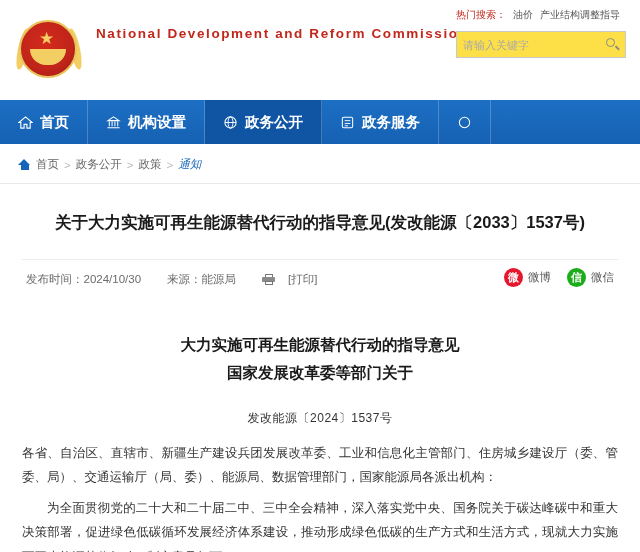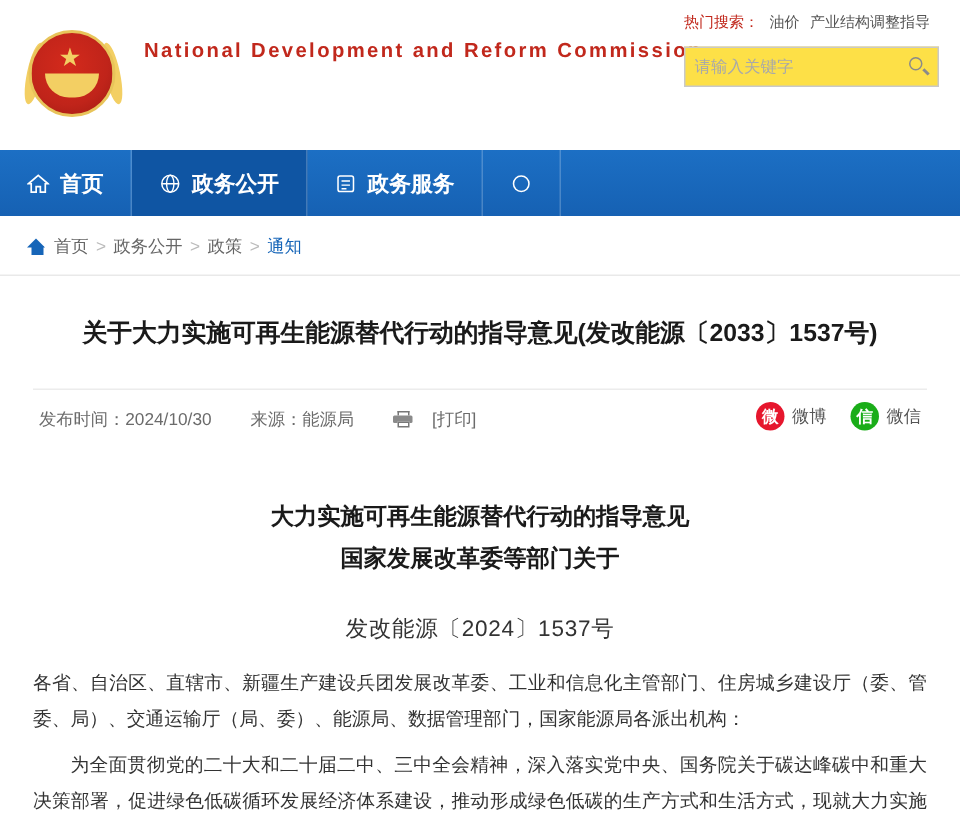--- a/index.html
+++ b/index.html
@@ -154,21 +154,21 @@
   .home-ico .roof {
     position:absolute; left:0; top:0; width:0; height:0;
     border-left: 6.5px solid transparent; border-right: 6.5px solid transparent;
     border-bottom: 6px solid #1665b8;
   }
   .home-ico .body {
     position:absolute; left:2.5px; top:5.5px; width:8px; height:6px; background:#1665b8;
   }
   .crumb-sep { color: #bbb; }
   .crumb { color: #666; cursor: pointer; }
-  .crumb.current { color: #1665b8; }
+  .crumb.current { color: #1665b8; font-style: italic; }
 
   
   .article { padding: 0 22px; }
   .doc-title {
     font-size: 16.5px;
     font-weight: bold;
     color: #1a1a1a;
     text-align: center;
     line-height: 1.5;
     padding: 26px 10px 24px 10px;
@@ -206,21 +206,21 @@
   .body-title {
     text-align: center;
     font-size: 15.5px;
     font-weight: bold;
     color: #1a1a1a;
     line-height: 1.85;
     margin-top: 32px;
   }
   .doc-number {
     text-align: center;
-    font-size: 15px;
+    font-size: 12px;
     color: #333;
     margin-top: 22px;
     letter-spacing: 0.5px;
   }
   .para {
     font-size: 12.5px;
     color: #333;
     line-height: 1.95;
     margin-top: 14px;
     text-align: justify;
@@ -262,20 +262,28 @@
 
   <div class="nav">
     <div class="nav-item">
       <span class="nav-ico">
         <svg width="15" height="15" viewBox="0 0 16 16">
             <path d="M8 2 L15 8 L13 8 L13 14 L9.5 14 L9.5 10 L6.5 10 L6.5 14 L3 14 L3 8 L1 8 Z" fill="none" stroke="#fff" stroke-width="1.2"></path>
           </svg>
       </span>
       <span>首页</span>
     </div>
+    <div class="nav-item">
+      <span class="nav-ico">
+        <svg width="15" height="15" viewBox="0 0 16 16">
+            <path d="M8 2 L14 6 L2 6 Z M3.5 7 L3.5 12 M6.5 7 L6.5 12 M9.5 7 L9.5 12 M12.5 7 L12.5 12 M1.5 13.5 L14.5 13.5" stroke="#fff" stroke-width="1.1" fill="none"></path>
+          </svg>
+      </span>
+      <span>机构设置</span>
+    </div>
     <div class="nav-item active">
       <span class="nav-ico">
         <svg width="15" height="15" viewBox="0 0 16 16">
             <circle cx="8" cy="8" r="6" fill="none" stroke="#fff" stroke-width="1.1"></circle>
             <ellipse cx="8" cy="8" rx="2.6" ry="6" fill="none" stroke="#fff" stroke-width="1"></ellipse>
             <path d="M2.2 8 H13.8" stroke="#fff" stroke-width="1"></path>
           </svg>
       </span>
       <span>政务公开</span>
     </div>

